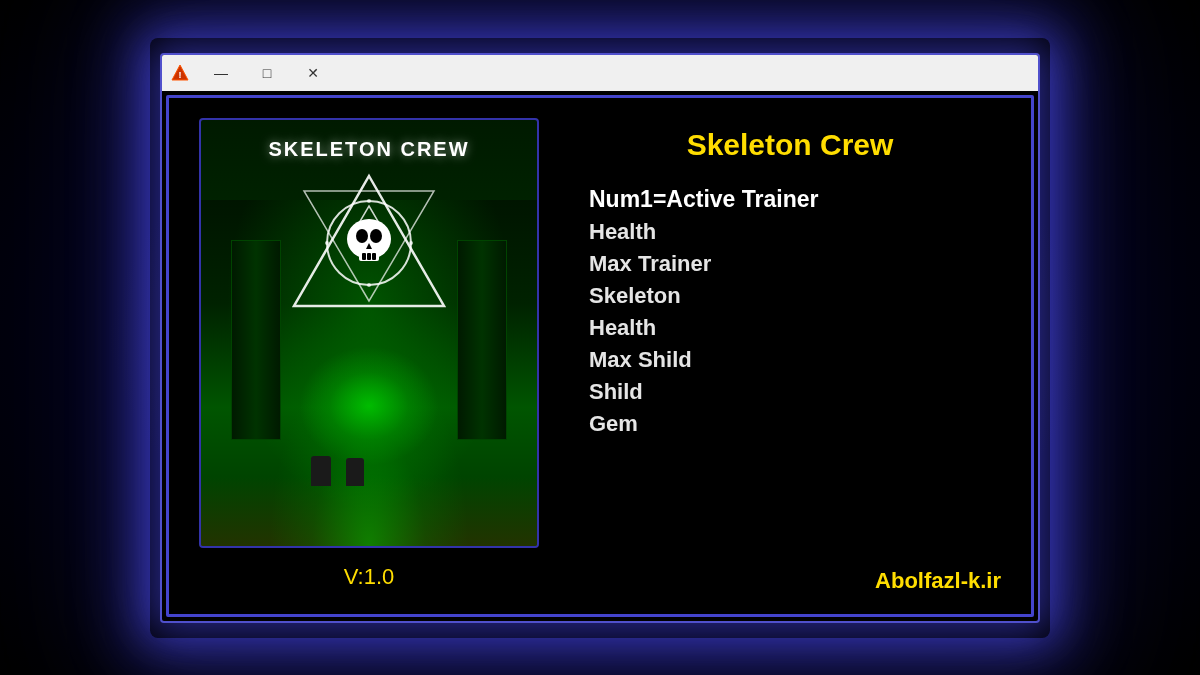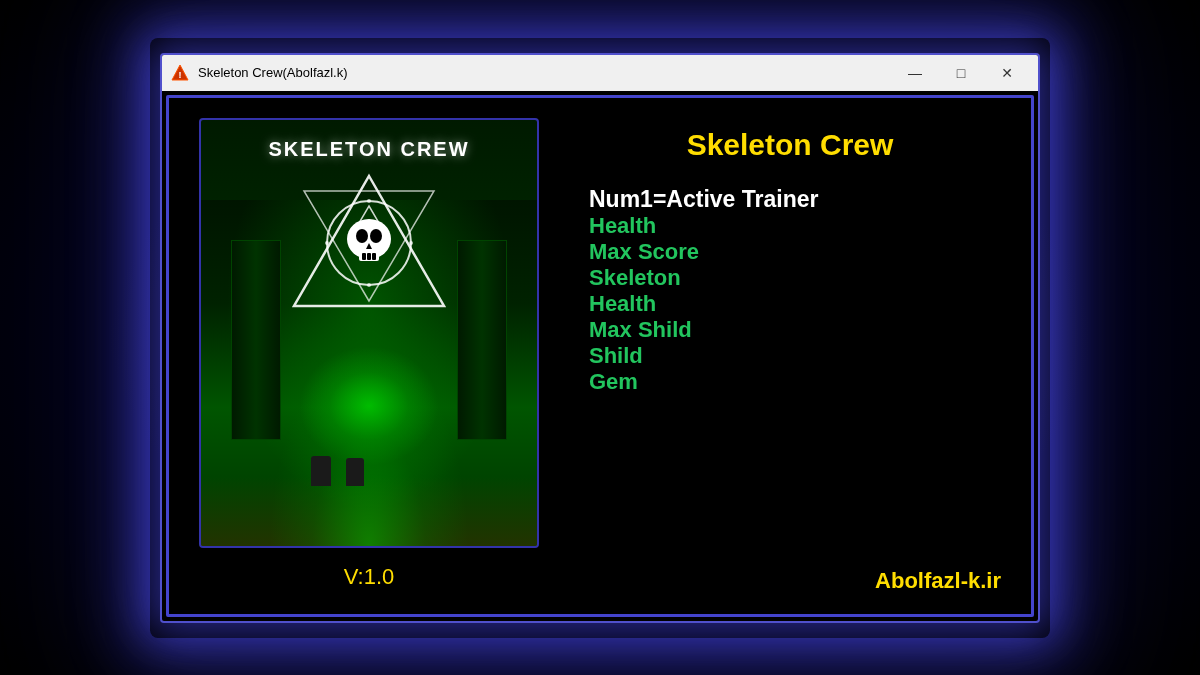--- a/index.html
+++ b/index.html
@@ -245,28 +245,29 @@
       font-weight: bold;
       color: #ffdd00;
       margin-bottom: 24px;
       text-align: center;
     }
 
     .features-list {
       display: flex;
       flex-direction: column;
       align-items: flex-start;
+      gap: 6px;
       width: 100%;
       padding-left: 20px;
     }
 
     .feature-item {
       font-size: 22px;
       font-weight: bold;
-      color: #22c55e;
+      color: #e5e5e5;
     }
 
     .feature-item.highlight {
       color: white;
       font-size: 23px;
     }
 
     .bottom-right {
       margin-top: auto;
       width: 100%;
@@ -289,21 +290,20 @@
 <div class="window">
 
   <div class="titlebar">
     <div class="titlebar-icon">
 
       <svg viewBox="0 0 18 18" xmlns="http://www.w3.org/2000/svg">
         <polygon points="9,1 17,16 1,16" fill="#cc3300" stroke="#ff5500" stroke-width="1"></polygon>
         <text x="9" y="14" text-anchor="middle" font-size="9" fill="white" font-weight="bold">!</text>
       </svg>
     </div>
-    <span class="titlebar-title">Skeleton Crew(Abolfazl.k)</span>
     <div class="titlebar-controls">
       <button class="titlebar-btn">
         <span>—</span>
       </button>
       <button class="titlebar-btn">
         <span>□</span>
       </button>
       <button class="titlebar-btn close">
         <span>✕</span>
       </button>
@@ -359,21 +359,21 @@
 
       <span class="version-text">V:1.0</span>
     </div>
 
     <div class="right-panel">
       <span class="app-title">Skeleton Crew</span>
 
       <div class="features-list">
         <span class="feature-item highlight">Num1=Active Trainer</span>
         <span class="feature-item">Health</span>
-        <span class="feature-item">Max Score</span>
+        <span class="feature-item">Max Trainer</span>
         <span class="feature-item">Skeleton</span>
         <span class="feature-item">Health</span>
         <span class="feature-item">Max Shild</span>
         <span class="feature-item">Shild</span>
         <span class="feature-item">Gem</span>
       </div>
 
       <div class="bottom-right">
         <span class="website-text">Abolfazl-k.ir</span>
       </div>

